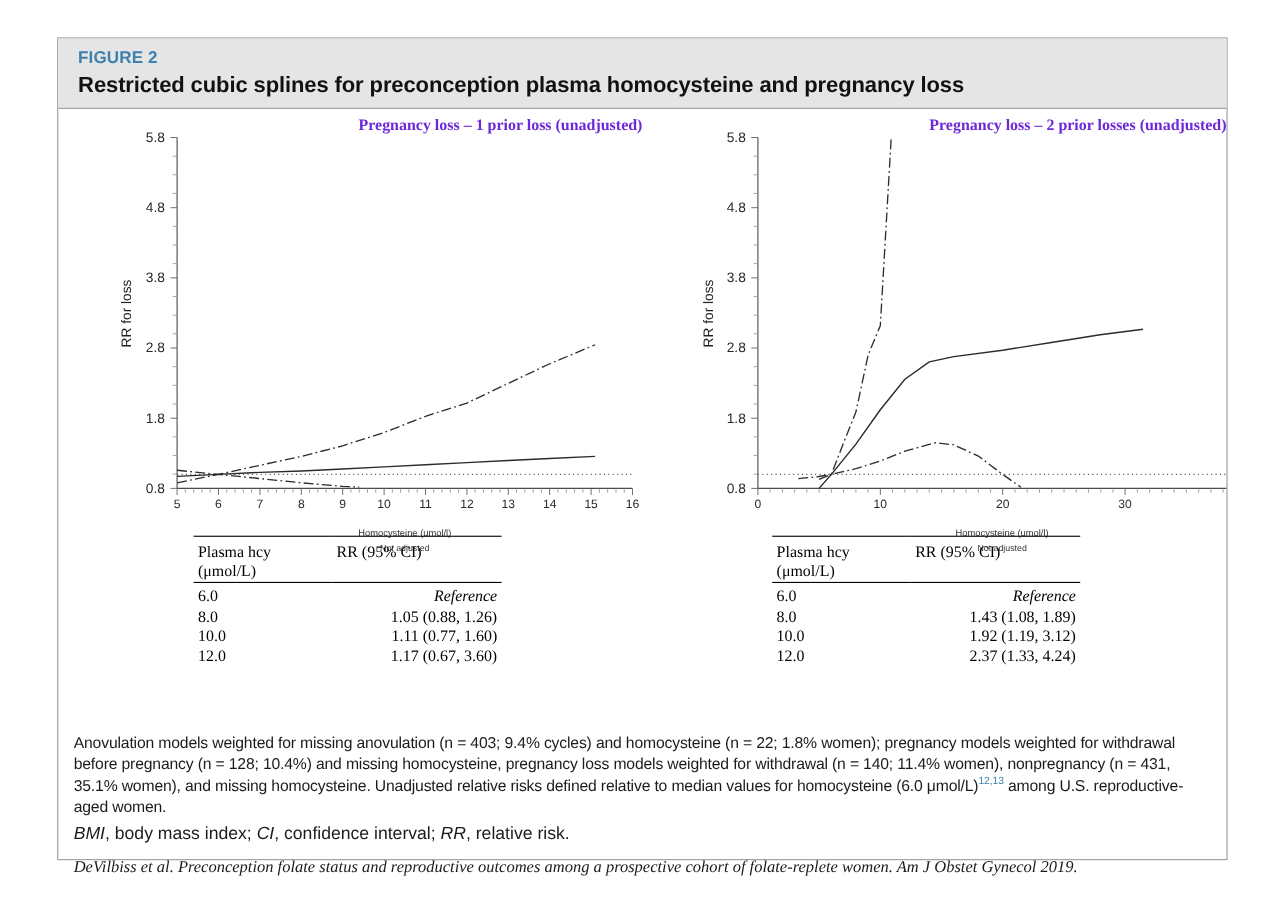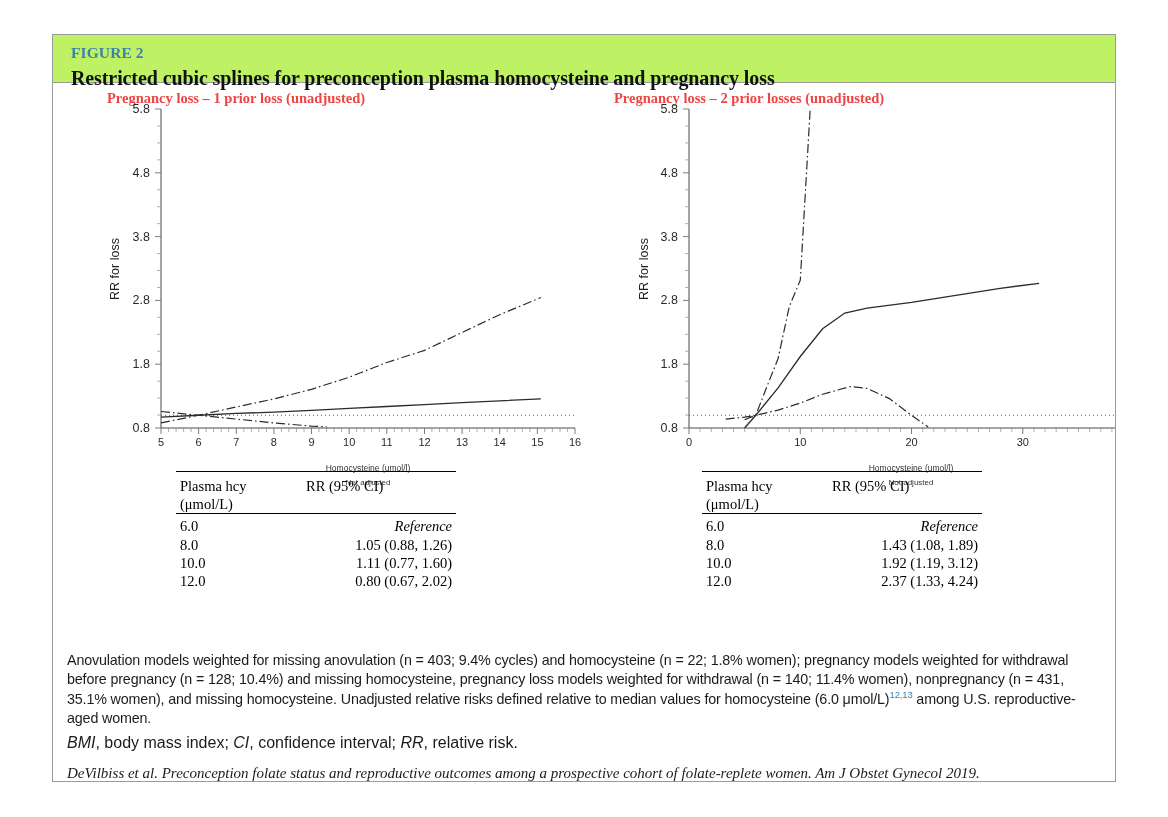--- a/index.html
+++ b/index.html
@@ -22,26 +22,25 @@
     top: 34px;
     width: 1064px;
     height: 748px;
     border: 1px solid #9b9b9b;
     background: #ffffff;
     box-sizing: border-box;
   }
 
   
   #figure-header {
-    height: 48px;
-    background: #bef264;
+    height: 64px;
+    background: #e5e5e5;
     border-bottom: 1px solid #9b9b9b;
     box-sizing: border-box;
     padding: 8px 0 0 18px;
-    font-family: Liberation Serif, serif;
   }
   #figure-label {
     font-size: 15.5px;
     font-weight: bold;
     color: #3e81ad;
     letter-spacing: .1px;
     line-height: 1.35;
   }
   #figure-title {
     font-size: 20px;
@@ -64,25 +63,25 @@
     height: 560px;
   }
   .panel.left  { left: 0; }
   .panel.right { left: 531px; }
 
   .panel-title {
     position: absolute;
     top: 7px;
     left: 0;
     width: 100%;
-    text-align: left;
+    text-align: right;
     font-family: "Liberation Serif", serif;
     font-weight: bold;
     font-size: 14.5px;
-    color: #ef4444;
+    color: #6d28d9;
   }
   .panel.left .panel-title  { padding-left: 54px; box-sizing: border-box; }
   .panel.right .panel-title { padding-left: 30px; box-sizing: border-box; }
 
   .plot-svg {
     position: absolute;
     top: 0;
     left: 0;
   }
 
@@ -346,21 +345,21 @@
         <tr>
           <td class="val-hcy">8.0</td>
           <td class="val-rr">1.05 (0.88, 1.26)</td>
         </tr>
         <tr>
           <td class="val-hcy">10.0</td>
           <td class="val-rr">1.11 (0.77, 1.60)</td>
         </tr>
         <tr>
           <td class="val-hcy">12.0</td>
-          <td class="val-rr">0.80 (0.67, 2.02)</td>
+          <td class="val-rr">1.17 (0.67, 3.60)</td>
         </tr>
       </tbody>
         </table>
     </div>
 
     <div class="panel right">
       <div class="panel-title">Pregnancy loss – 2 prior losses (unadjusted)</div>
 
       <svg class="plot-svg" width="531" height="390">
 

